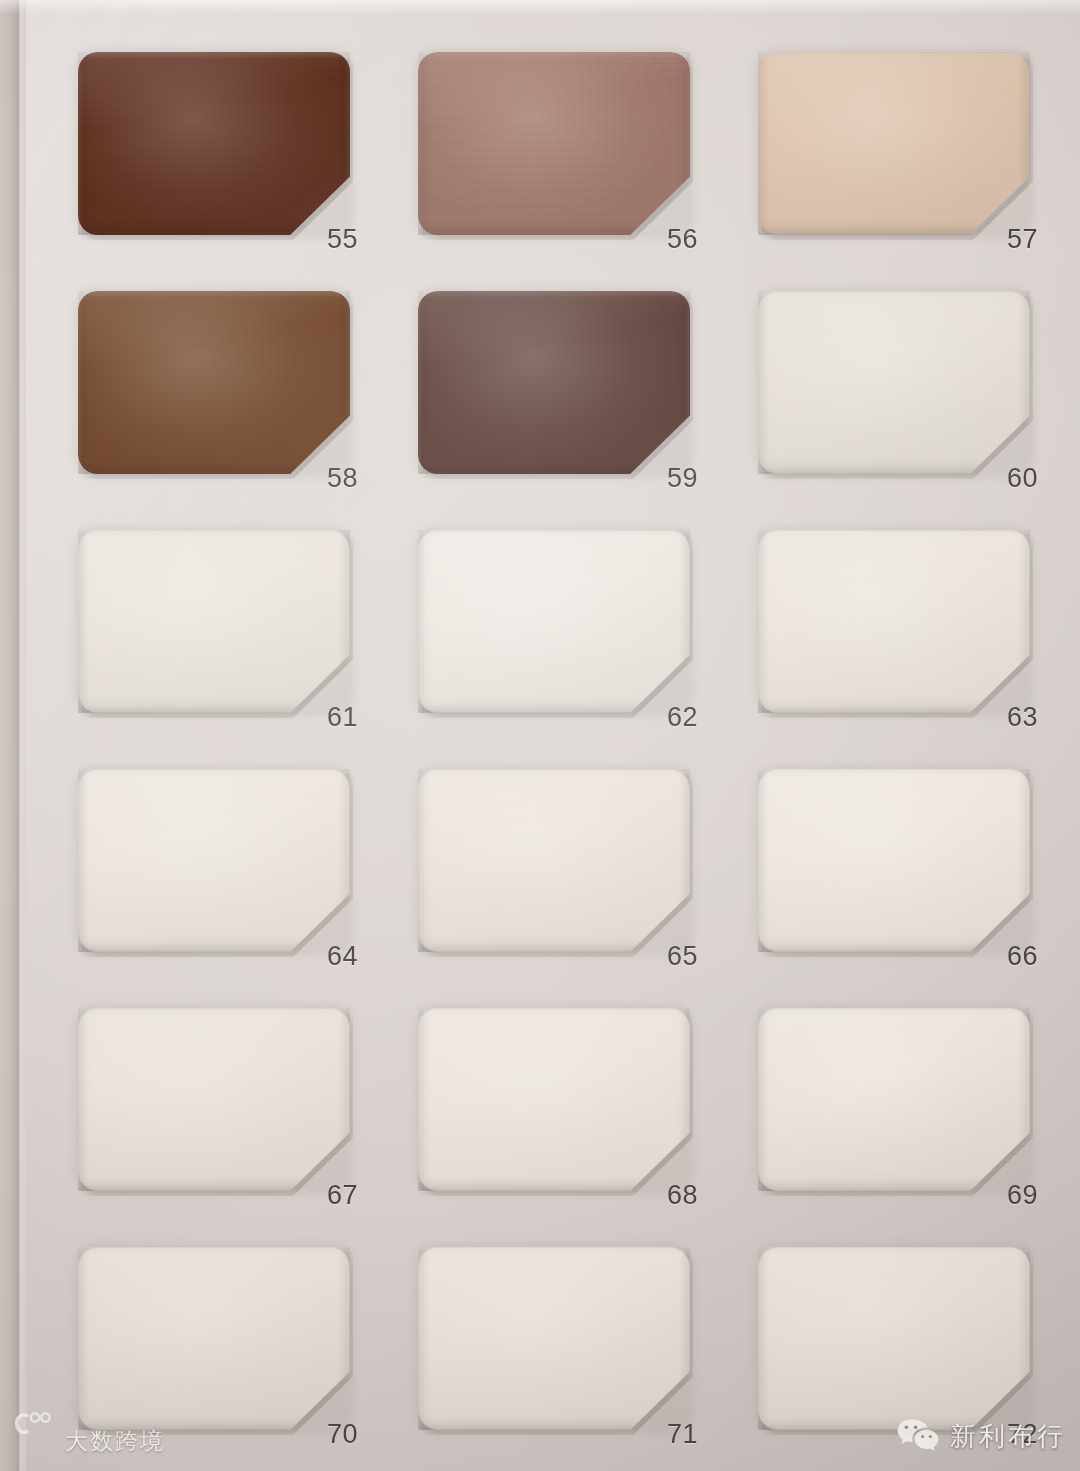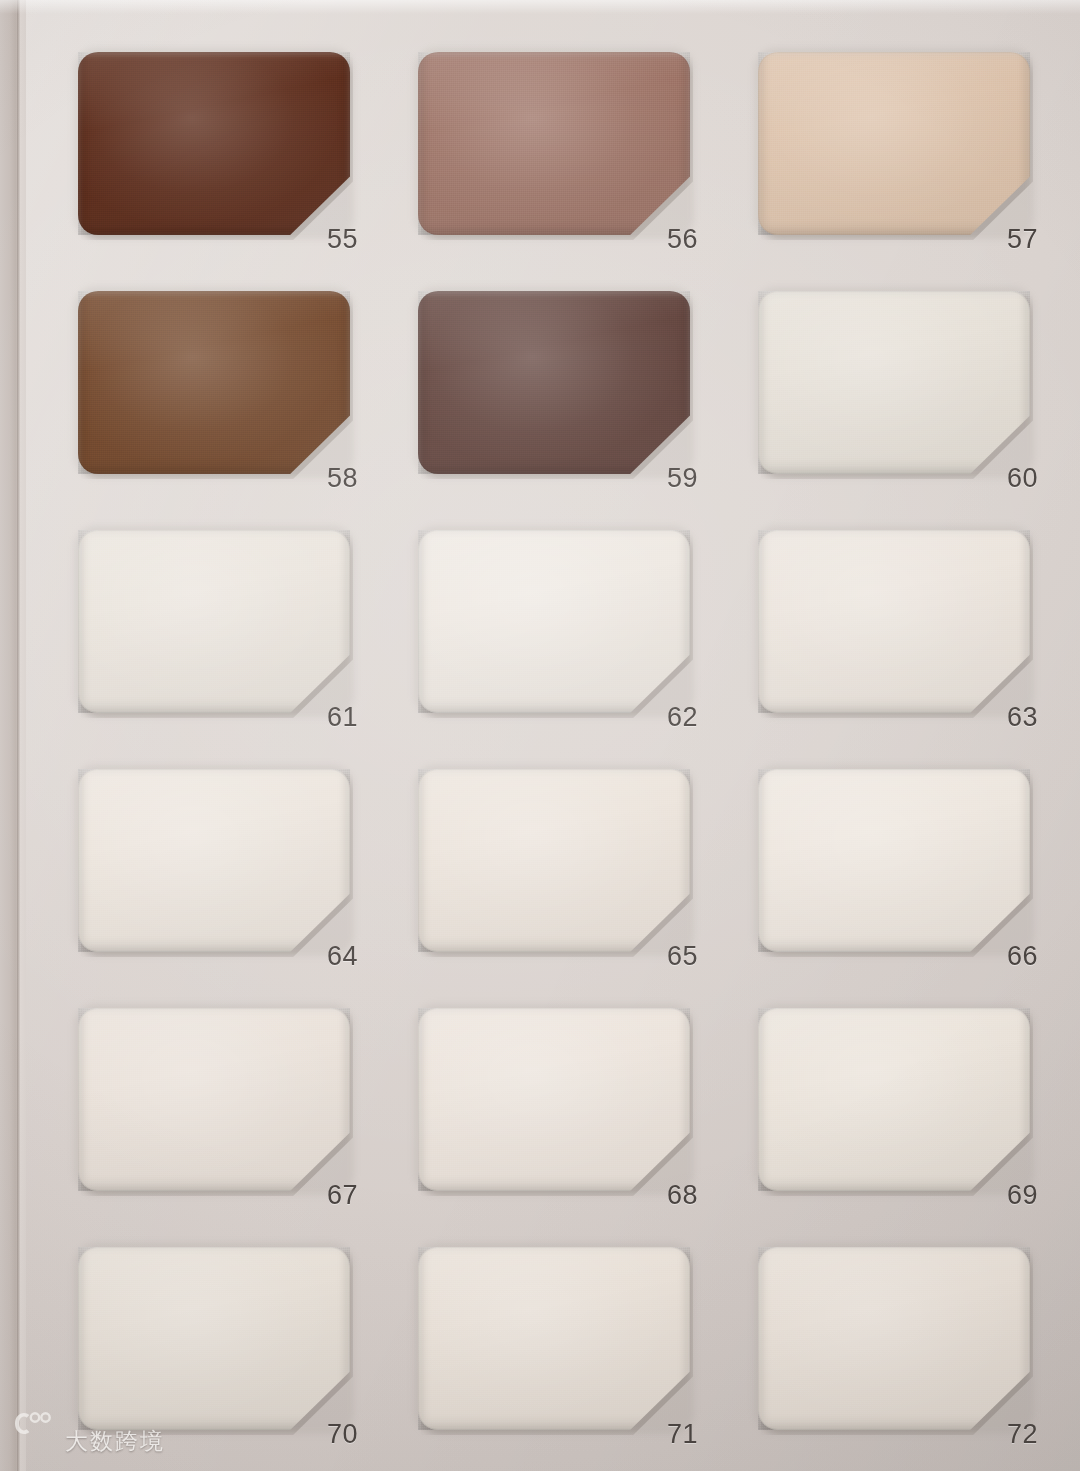--- a/index.html
+++ b/index.html
@@ -367,20 +367,33 @@
           <div class="tex"></div>
           <div class="sheen"></div>
           <div class="edgeshade"></div>
         </div>
         <div class="num">72</div>
       </div>
     </div>
 
   <div id="vignette"></div>
 
+  <div id="wechat-watermark">
+    <span>
+      <svg class="wechat-glyph" width="44" height="38" viewBox="0 0 44 38" aria-hidden="true">
+        <path d="M15.2 2.2C7.6 2.2 1.6 7.3 1.6 13.6c0 3.6 2 6.8 5.2 8.9L5.6 27l5.2-2.7c1.4.4 2.9.6 4.4.6.5 0 1 0 1.4-.1-.3-.9-.4-1.8-.4-2.8 0-6.4 6.2-11.5 13.9-11.5.5 0 1 0 1.5.1C30.2 5.9 23.4 2.2 15.2 2.2z" fill="#f2efed" opacity="0.95"></path>
+        <circle cx="10.4" cy="10.2" r="1.75" fill="#8d8481"></circle>
+        <circle cx="19.6" cy="10.2" r="1.75" fill="#8d8481"></circle>
+        <path d="M42.4 22.3c0-5.3-5.3-9.6-11.9-9.6s-11.9 4.3-11.9 9.6 5.3 9.6 11.9 9.6c1.4 0 2.7-.2 3.9-.5l4.4 2.3-1.1-3.7c2.9-1.8 4.7-4.6 4.7-7.7z" fill="#f2efed" opacity="0.95"></path>
+        <circle cx="26.6" cy="19.6" r="1.5" fill="#8d8481"></circle>
+        <circle cx="34.3" cy="19.6" r="1.5" fill="#8d8481"></circle>
+      </svg>
+    </span>
+    <span class="wm-text">新利布行</span>
+  </div>
 
   <div id="brand-watermark">
     <span>
       <svg class="brand-glyph" width="46" height="30" viewBox="0 0 46 30" aria-hidden="true">
         <path d="M14 4c-5 0-9 4.4-9 10.5S9 25 14 25c2.2 0 4-.8 5.3-2.1l-2.6-2.6C16 21 15.1 21.4 14 21.4c-2.8 0-5-3-5-6.9s2.2-6.9 5-6.9c1.1 0 2 .4 2.7 1.1L19.3 6C18 4.8 16.2 4 14 4z" fill="#f4f2f0" opacity="0.9"></path>
         <circle cx="25" cy="8.5" r="4.2" fill="none" stroke="#f4f2f0" stroke-width="2.4" opacity="0.9"></circle>
         <circle cx="35.5" cy="8.5" r="4.2" fill="none" stroke="#f4f2f0" stroke-width="2.4" opacity="0.9"></circle>
       </svg>
     </span>
     <span class="bw-text">大数跨境</span>

